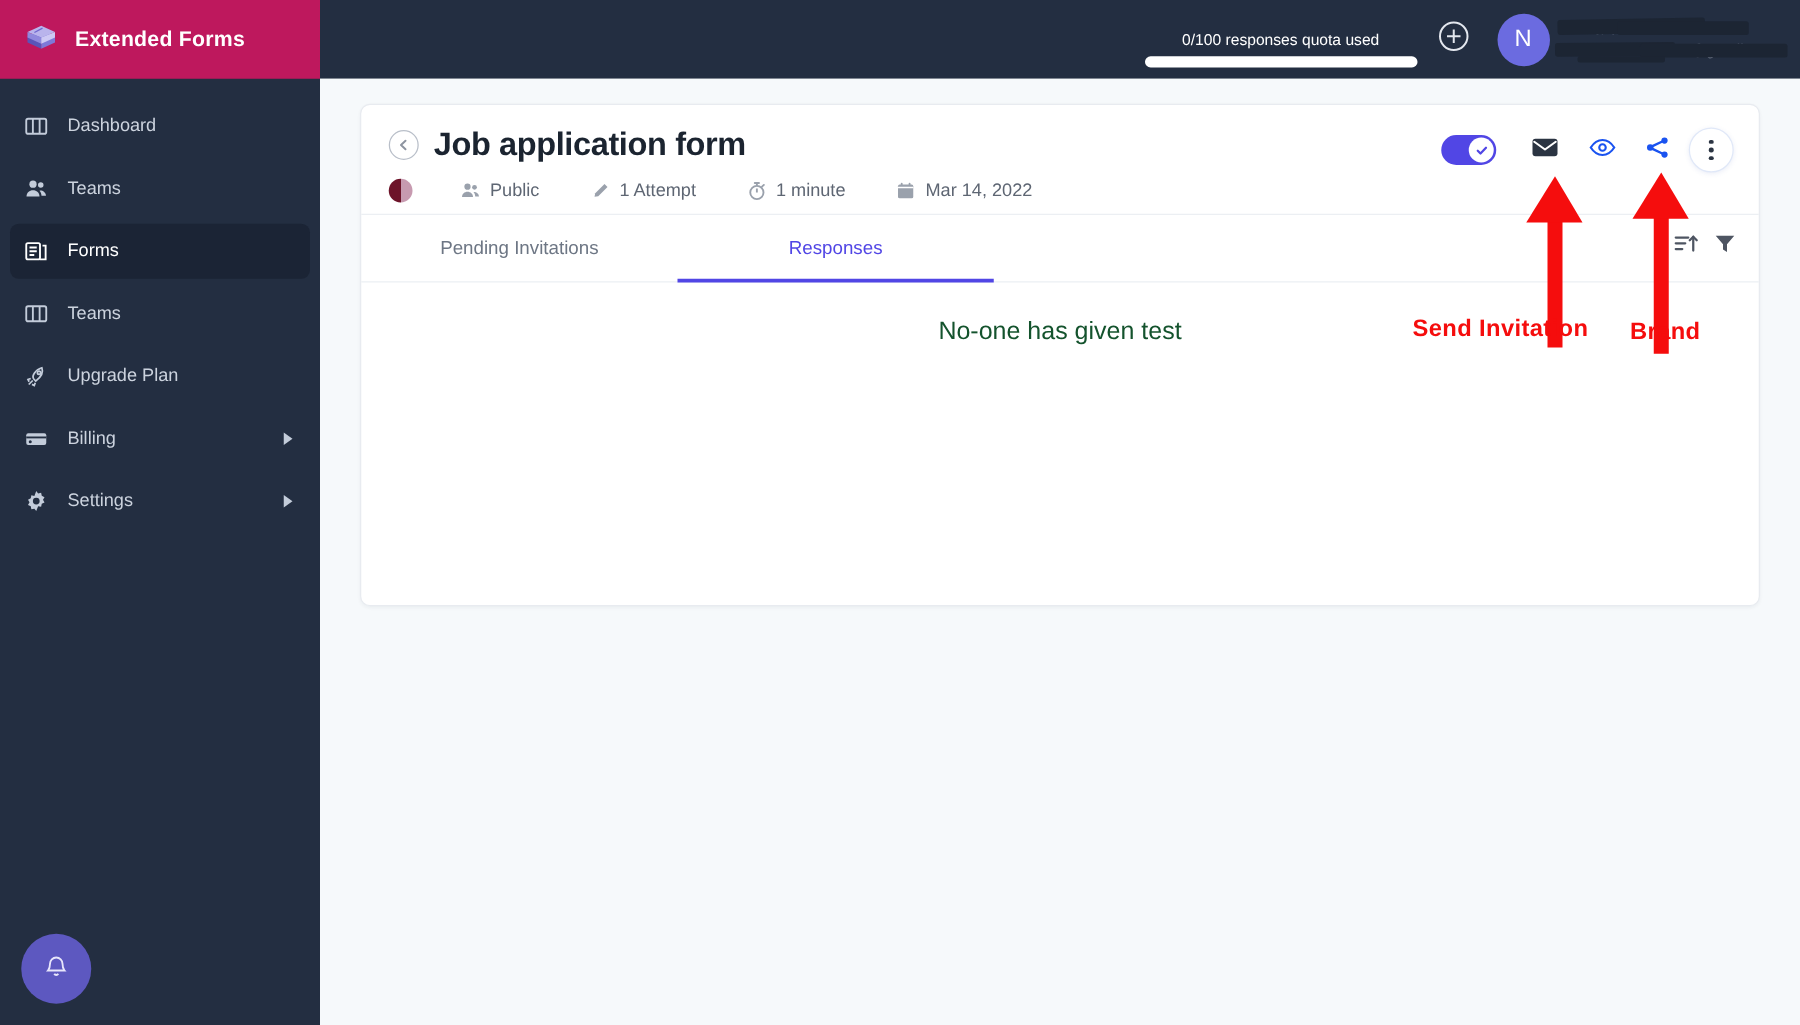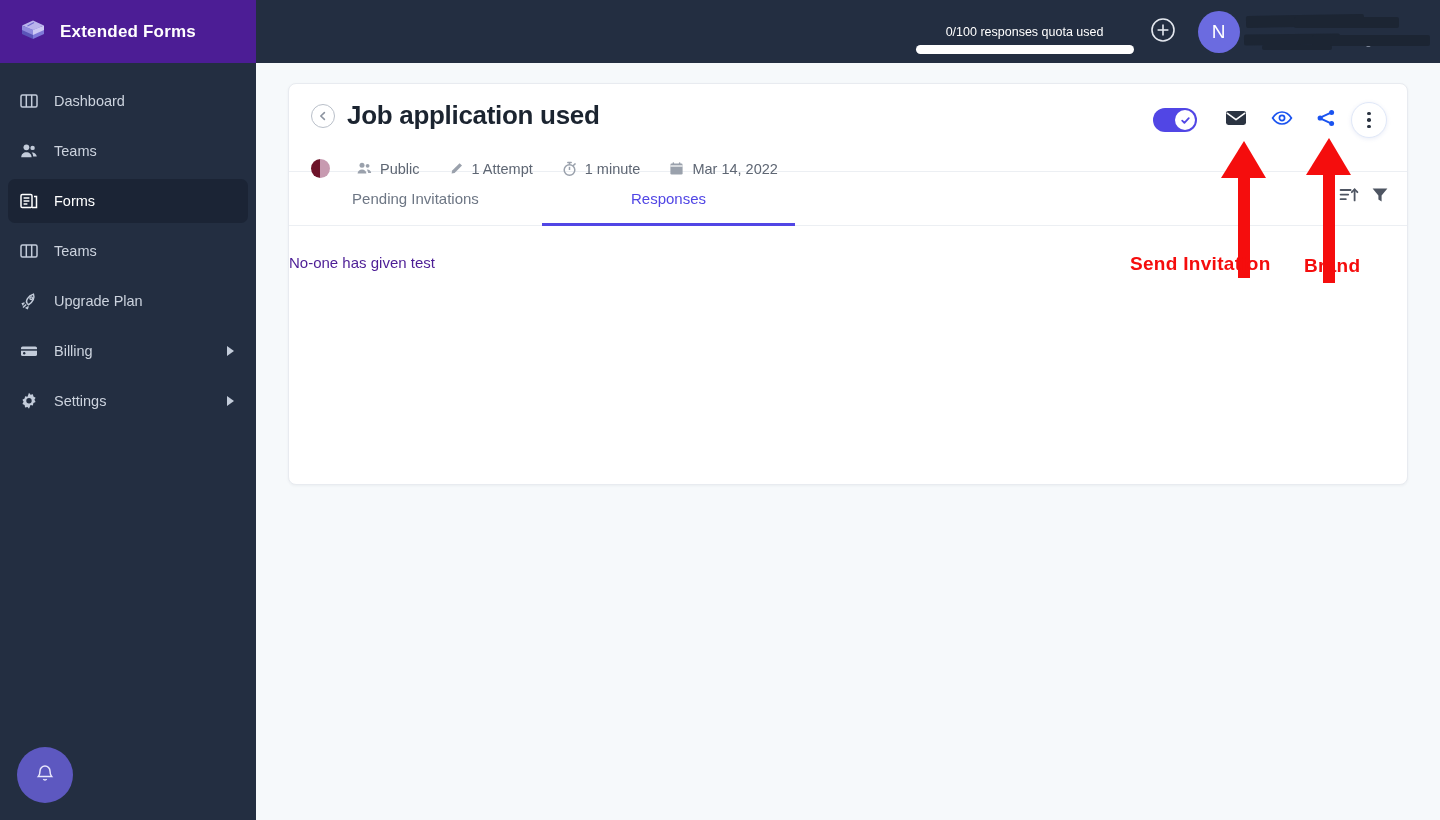--- a/index.html
+++ b/index.html
@@ -14,21 +14,21 @@
   
   .sidebar {
     width: 256px; height: 820px;
     background: #232e41;
     display: flex; flex-direction: column;
     flex: 0 0 256px;
     position: relative;
   }
   .brand {
     height: 63px;
-    background: #4c1d95;
+    background: #be185d;
     display: flex; align-items: center;
     padding-left: 18px;
     gap: 12px;
   }
   .brand-logo { width: 30px; height: 30px; position: relative; flex: 0 0 30px; }
   .brand-name {
     color: #ffffff; font-size: 17px; font-weight: 700;
     letter-spacing: .2px;
   }
   .nav { padding-top: 16px; }
@@ -115,21 +115,21 @@
     position: relative;
   }
   .title-row { display: flex; align-items: center; gap: 12px; }
   .back-circle {
     width: 24px; height: 24px; border-radius: 50%;
     border: 1.6px solid #b9bfc9;
     display: flex; align-items: center; justify-content: center;
     cursor: pointer; flex: 0 0 24px;
   }
   .form-title { font-size: 26px; font-weight: 700; color: #1b2430; letter-spacing: -.3px; }
-  .meta-row { display: flex; align-items: center; margin-top: 28px; gap: 0; }
+  .meta-row { display: flex; align-items: center; margin-top: 12px; gap: 12px; }
   .halfcircle {
     width: 19px; height: 19px; border-radius: 50%;
     background: linear-gradient(90deg, #6d1329 0 50%, #c79ab0 50% 100%);
     margin-right: 26px; flex: 0 0 19px;
   }
   .meta { display: flex; align-items: center; gap: 7px; margin-right: 28px;
     color: #5e6673; font-size: 14.5px; }
   .meta .mico { display: flex; align-items: center; justify-content: center;
     width: 17px; height: 17px; flex: 0 0 17px; }
 
@@ -170,22 +170,22 @@
   }
   .tab.active { color: #5146e5; font-weight: 500; }
   .tab.active:after {
     content: ""; position: absolute; left: 0; right: 0; bottom: -1px;
     height: 3px; background: #5146e5;
   }
   .tools { position: absolute; right: 18px; top: 14px; display: flex; align-items: center; gap: 12px; }
   .tool { cursor: pointer; display: flex; align-items: center; }
 
   .empty {
-    height: 258px; display: flex; align-items: flex-start; 
-    padding-top: 28px; color: #4c1d95; font-size: 15px;
+    height: 258px; display: flex; align-items: flex-start; justify-content: center;
+    padding-top: 28px; color: #14532d; font-size: 20px;
   }
 
   
   .annot { position: absolute; pointer-events: none; }
   .ann-label {
     position: absolute; color: #f50d0d; font-weight: 800;
     font-size: 19px; letter-spacing: .3px; white-space: nowrap;
   }
 </style>
 </head>
@@ -341,21 +341,21 @@
   <main class="main">
     <section class="card">
 
       <div class="card-head">
         <div class="title-row">
           <span class="back-circle">
             <svg width="12" height="12" viewBox="0 0 12 12" fill="none" stroke="#8d94a0" stroke-width="1.6" stroke-linecap="round" stroke-linejoin="round">
               <polyline points="7.4,2.6 3.8,6 7.4,9.4"></polyline>
             </svg>
           </span>
-          <h1 class="form-title">Job application used</h1>
+          <h1 class="form-title">Job application form</h1>
         </div>
 
         <div class="meta-row">
           <span class="halfcircle"></span>
 
           <span class="meta">
             <span class="mico">
               <svg width="17" height="17" viewBox="0 0 17 17" fill="#9aa1ac">
                 <circle cx="6" cy="5.3" r="2.5"></circle>
                   <circle cx="11.6" cy="5.8" r="1.9"></circle>

